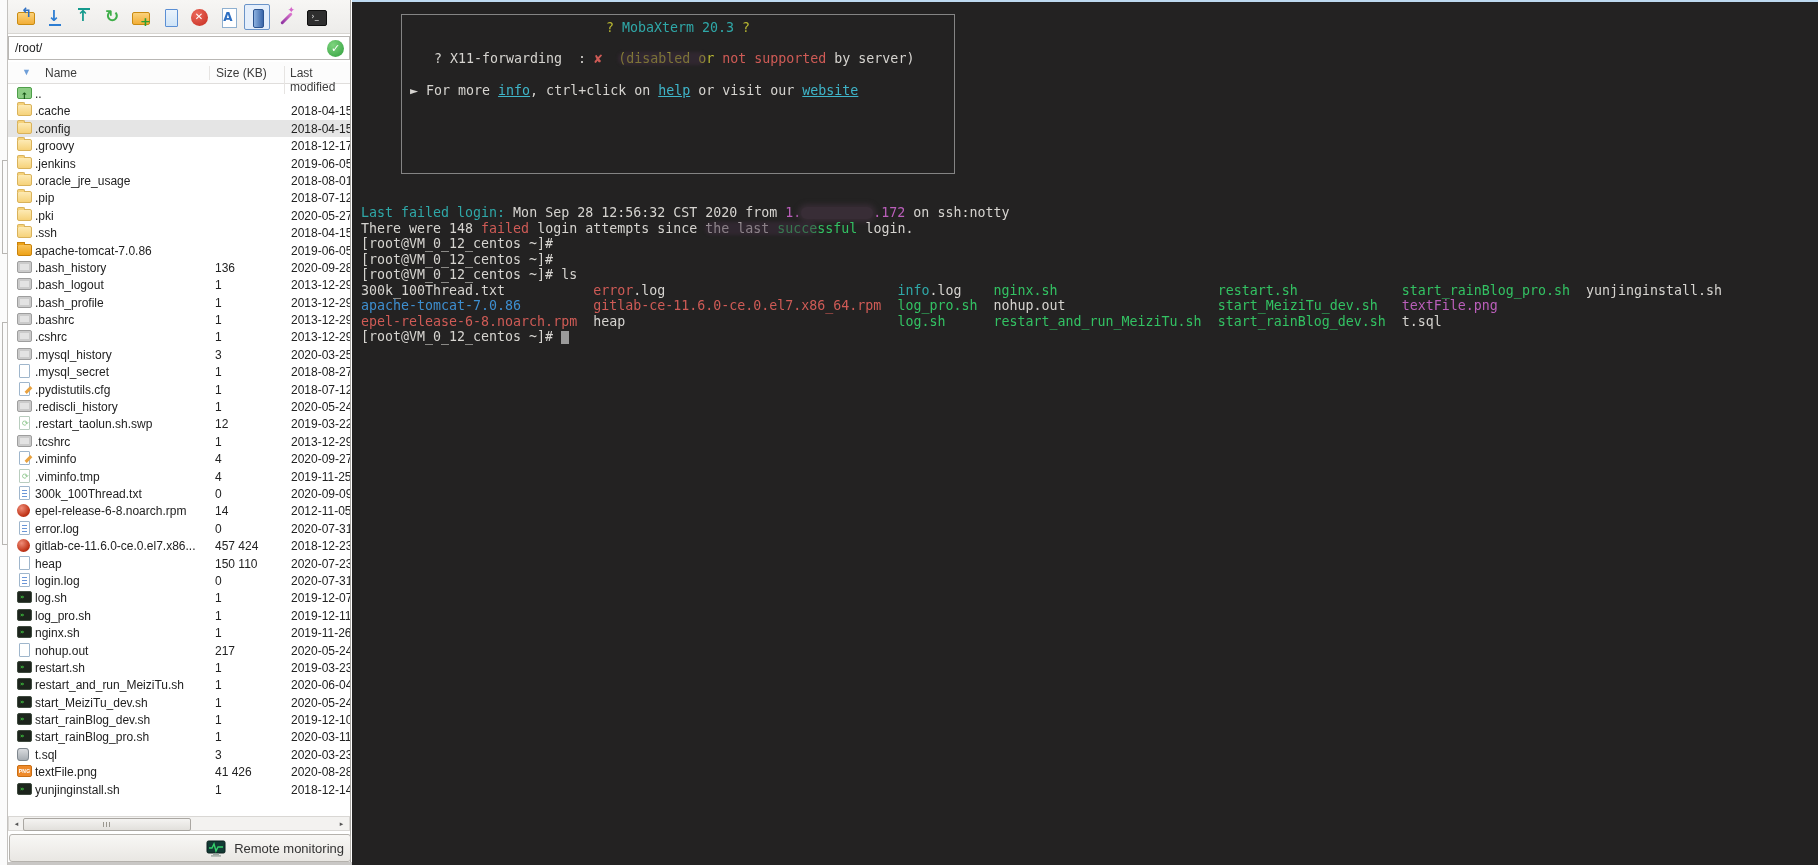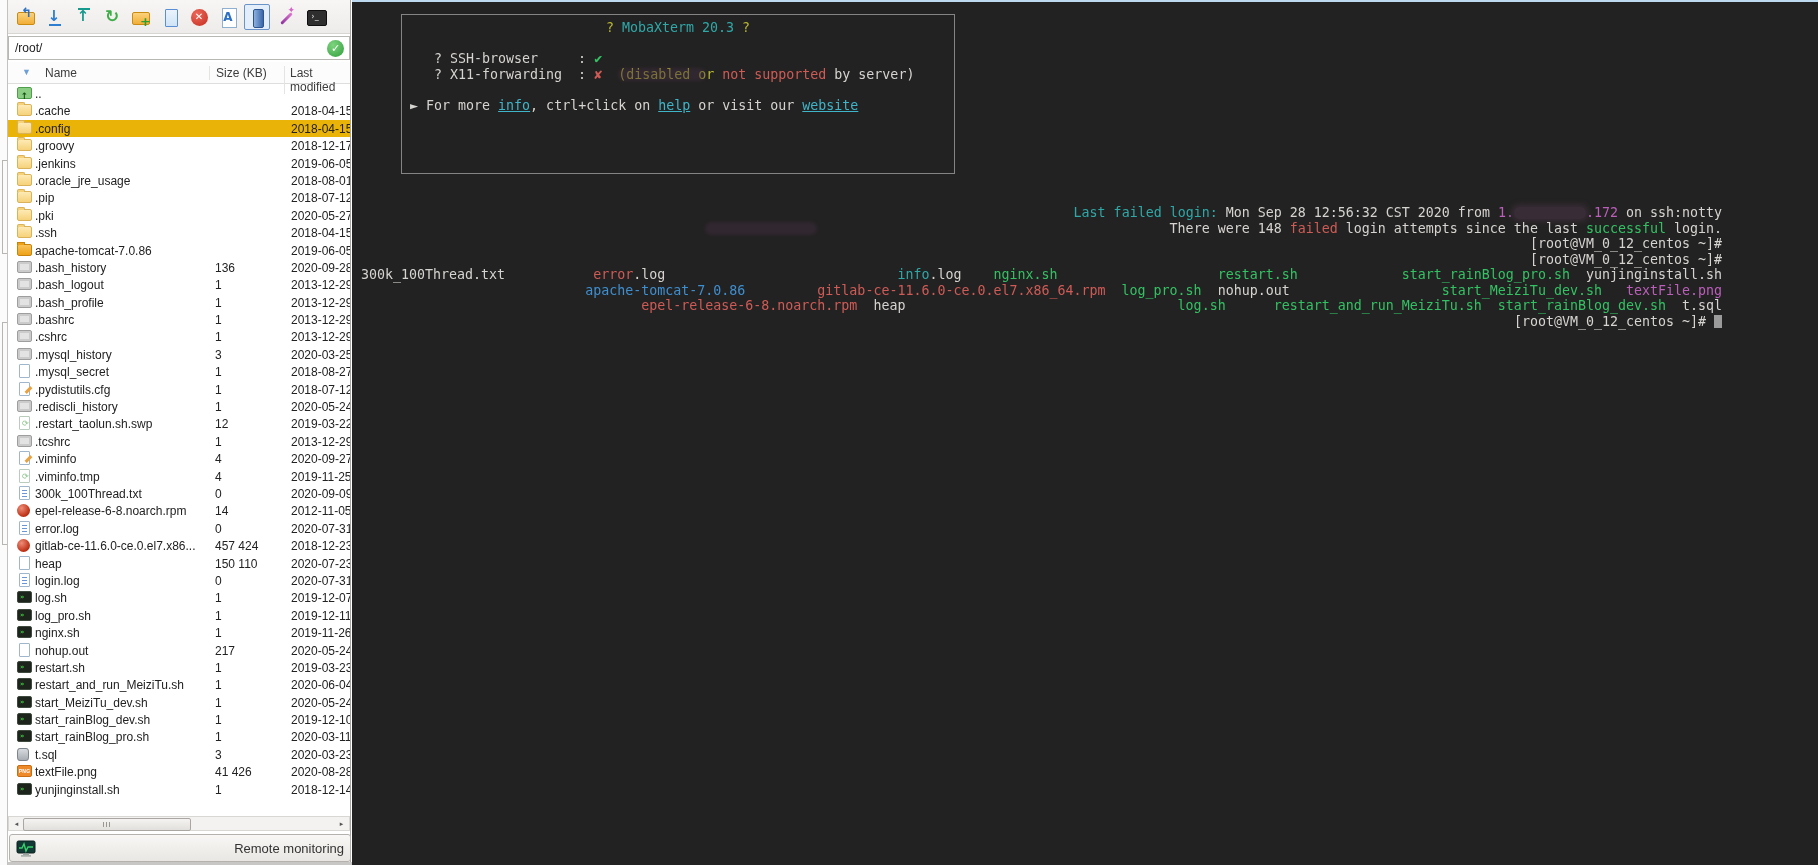--- a/index.html
+++ b/index.html
@@ -47,21 +47,21 @@
 
   .listhead{position:absolute;left:0;top:62px;width:100%;height:22px;background:#fcfcfc;border-bottom:1px solid #e0dedc;
     box-sizing:border-box;color:#3c3c3c;}
   .listhead .hname{position:absolute;left:37px;top:4px;}
   .listhead .hsize{position:absolute;left:201px;top:4px;border-left:1px solid #e6e4e2;padding-left:6px;}
   .listhead .hdate{position:absolute;left:276px;top:4px;border-left:1px solid #e6e4e2;padding-left:5px;}
   .sort-arrow{position:absolute;left:14px;top:5px;color:#6f9fd8;font-size:9px;}
 
   .filelist{position:absolute;left:0;top:85px;width:100%;height:730px;overflow:hidden;}
   .frow{position:relative;height:17.4px;display:flex;align-items:center;}
-  .frow.sel{background:#eab308;text-decoration:underline;}
+  .frow.sel{background:#e5e5e5;text-decoration:underline;}
   .fname{position:absolute;left:27px;top:2px;white-space:nowrap;}
   .fsize{position:absolute;left:207px;top:2px;white-space:nowrap;}
   .fdate{position:absolute;left:283px;top:2px;white-space:nowrap;}
 
   .fi{position:absolute;left:9px;top:2px;width:15px;height:12px;display:inline-block;box-sizing:border-box;}
   .fi-folder{background:linear-gradient(#fdeab4,#f6d27a);border:1px solid #d9b25a;border-radius:2px;}
   .fi-folder::before{content:"";position:absolute;top:-3px;left:-1px;width:6px;height:2px;background:#f6d27a;border:1px solid #d9b25a;border-bottom:none;border-radius:2px 2px 0 0;}
   .fi-folder-orange{background:linear-gradient(#f9c35a,#eda218);border:1px solid #c9820a;border-radius:2px;}
   .fi-folder-orange::before{content:"";position:absolute;top:-3px;left:-1px;width:6px;height:2px;background:#eda218;border:1px solid #c9820a;border-bottom:none;}
   .fi-up{background:#8ccd84;border:1px solid #4f9e4a;border-radius:2px;text-align:center;}
@@ -84,33 +84,33 @@
   .hscroll{position:absolute;left:0;top:816px;width:100%;height:15px;background:#f3f2f0;border:1px solid #d9d7d4;
     box-sizing:border-box;}
   .hs-arrow{position:absolute;top:1px;width:13px;height:11px;color:#555;font-size:7px;line-height:11px;text-align:center;}
   .hs-left{left:1px;} .hs-right{right:1px;}
   .hs-thumb{position:absolute;left:14px;top:1px;width:166px;height:11px;background:linear-gradient(#f4f3f1,#e2e0dc);
     border:1px solid #aaa7a2;border-radius:2px;}
   .hs-thumb::after{content:"";position:absolute;left:50%;top:3px;width:8px;height:5px;margin-left:-4px;
     background:repeating-linear-gradient(90deg,#9a978f 0 1px,transparent 1px 3px);}
 
   .rm-btn{position:absolute;left:1px;top:834px;width:342px;height:28px;background:linear-gradient(#f8f7f5,#e9e7e3);
-    border:1px solid #b5b2ad;border-radius:3px;display:flex;align-items:center;justify-content:space-between;gap:8px;
+    border:1px solid #b5b2ad;border-radius:3px;display:flex;align-items:center;justify-content:flex-end;gap:8px;
     font:13px "Liberation Sans",sans-serif;color:#333;}
   .bottom-strip{position:absolute;left:0;top:862px;width:351px;height:3px;background:#c9c7c5;}
 
   
   .terminal{position:absolute;left:352px;top:0;width:1466px;height:865px;background:#232222;}
   .term-top-hl{position:absolute;left:0;top:0;width:100%;height:2px;background:#bdd9f0;}
   .term, .banner-box{font-family:"DejaVu Sans Mono","DejaVu Sans",monospace;font-size:13.3px;}
   .banner-box{position:absolute;left:49px;top:14px;width:554px;height:160px;border:1px solid #848484;
     box-sizing:border-box;padding:5px 8px 0 8px;}
   .bline{position:relative;height:15.7px;line-height:15.7px;white-space:pre;}
   .term-lines{position:absolute;left:9px;top:205px;}
-  .tline{position:relative;height:15.5px;line-height:15.5px;white-space:pre;text-align:right;}
+  .tline{position:relative;height:15.5px;line-height:15.5px;white-space:pre;}
   .seg{white-space:pre;}
   .link{text-decoration:underline;}
   .redact{display:inline-block;height:12px;border-radius:7px;vertical-align:middle;
     background:#382d36;box-shadow:0 0 5px 3px rgba(56,45,54,.85);}
   .smudge{position:absolute;top:1px;height:13px;border-radius:7px;background:rgba(62,44,62,.5);filter:blur(1.5px);}
   .cursor{display:inline-block;width:8px;height:13px;background:#9b9b9b;vertical-align:middle;}
 </style>
 </head>
 <body>
 
@@ -435,30 +435,30 @@
       <span>Remote monitoring</span>
     </button>
     <div class="bottom-strip"></div>
   </div>
 
   <div class="terminal term">
     <div class="term-top-hl"></div>
     <div class="banner-box" id="banner">
         <div class="bline" style="text-align: center;"><span class="seg" style="color: rgb(185, 184, 50);">? </span><span class="seg" style="color: rgb(47, 168, 168);">MobaXterm 20.3</span><span class="seg" style="color: rgb(185, 184, 50);"> ?</span></div>
         <div class="bline"></div>
-        <div class="bline"><span class="seg" style="color: rgb(214, 212, 208);">   ? SSH-browser     : </span><span class="seg" style="color: rgb(51, 194, 99);">✔</span></div>
         <div class="bline"><span class="seg" style="color: rgb(214, 212, 208);">   ? X11-forwarding  : </span><span class="seg" style="color: rgb(207, 91, 86);">✘</span><span class="seg" style="color: rgb(214, 212, 208);">  </span><span class="seg" style="color: rgb(185, 184, 50);">(disabled or</span><span class="seg" style="color: rgb(214, 212, 208);"> </span><span class="seg" style="color: rgb(207, 91, 86);">not supported</span><span class="seg" style="color: rgb(214, 212, 208);"> by server)</span><span class="smudge" style="left: 208px; width: 88px;"></span></div>
         <div class="bline"></div>
         <div class="bline"><span class="seg" style="color: rgb(214, 212, 208);">► </span><span class="seg" style="color: rgb(214, 212, 208);">For more </span><span class="seg link" style="color: rgb(63, 181, 201);">info</span><span class="seg" style="color: rgb(214, 212, 208);">, ctrl+click on </span><span class="seg link" style="color: rgb(63, 181, 201);">help</span><span class="seg" style="color: rgb(214, 212, 208);"> or visit our </span><span class="seg link" style="color: rgb(63, 181, 201);">website</span></div>
       </div>
     <div class="term-lines" id="termlines">
         <div class="tline"><span class="seg" style="color: rgb(47, 168, 168);">Last failed login:</span><span class="seg" style="color: rgb(214, 212, 208);"> Mon Sep 28 12:56:32 CST 2020 from </span><span class="seg" style="color: rgb(187, 95, 187);">1.</span><span class="redact" style="width: 72px;"></span><span class="seg" style="color: rgb(187, 95, 187);">.172</span><span class="seg" style="color: rgb(214, 212, 208);"> on ssh:notty</span></div>
         <div class="tline"><span class="seg" style="color: rgb(214, 212, 208);">There were 148 </span><span class="seg" style="color: rgb(207, 91, 86);">failed</span><span class="seg" style="color: rgb(214, 212, 208);"> login attempts since the last </span><span class="seg" style="color: rgb(51, 194, 99);">successful</span><span class="seg" style="color: rgb(214, 212, 208);"> login.</span><span class="smudge" style="left: 344px; width: 112px;"></span></div>
         <div class="tline"><span class="seg" style="color: rgb(214, 212, 208);">[root@VM_0_12_centos ~]#</span></div>
         <div class="tline"><span class="seg" style="color: rgb(214, 212, 208);">[root@VM_0_12_centos ~]#</span></div>
+        <div class="tline"><span class="seg" style="color: rgb(214, 212, 208);">[root@VM_0_12_centos ~]# ls</span></div>
         <div class="tline"><span class="seg" style="color: rgb(214, 212, 208);">300k_100Thread.txt</span><span class="seg" style="color: rgb(214, 212, 208);">           </span><span class="seg" style="color: rgb(207, 91, 86);">error</span><span class="seg" style="color: rgb(214, 212, 208);">.log</span><span class="seg" style="color: rgb(214, 212, 208);">                             </span><span class="seg" style="color: rgb(47, 168, 168);">info</span><span class="seg" style="color: rgb(214, 212, 208);">.log</span><span class="seg" style="color: rgb(214, 212, 208);">    </span><span class="seg" style="color: rgb(51, 194, 99);">nginx.sh</span><span class="seg" style="color: rgb(214, 212, 208);">                    </span><span class="seg" style="color: rgb(51, 194, 99);">restart.sh</span><span class="seg" style="color: rgb(214, 212, 208);">             </span><span class="seg" style="color: rgb(51, 194, 99);">start_rainBlog_pro.sh</span><span class="seg" style="color: rgb(214, 212, 208);">  </span><span class="seg" style="color: rgb(214, 212, 208);">yunjinginstall.sh</span></div>
         <div class="tline"><span class="seg" style="color: rgb(62, 143, 208);">apache-tomcat-7.0.86</span><span class="seg" style="color: rgb(214, 212, 208);">         </span><span class="seg" style="color: rgb(207, 91, 86);">gitlab-ce-11.6.0-ce.0.el7.x86_64.rpm</span><span class="seg" style="color: rgb(214, 212, 208);">  </span><span class="seg" style="color: rgb(51, 194, 99);">log_pro.sh</span><span class="seg" style="color: rgb(214, 212, 208);">  </span><span class="seg" style="color: rgb(214, 212, 208);">nohup.out</span><span class="seg" style="color: rgb(214, 212, 208);">                   </span><span class="seg" style="color: rgb(51, 194, 99);">start_MeiziTu_dev.sh</span><span class="seg" style="color: rgb(214, 212, 208);">   </span><span class="seg" style="color: rgb(187, 95, 187);">textFile.png</span></div>
         <div class="tline"><span class="seg" style="color: rgb(207, 91, 86);">epel-release-6-8.noarch.rpm</span><span class="seg" style="color: rgb(214, 212, 208);">  </span><span class="seg" style="color: rgb(214, 212, 208);">heap</span><span class="seg" style="color: rgb(214, 212, 208);">                                  </span><span class="seg" style="color: rgb(51, 194, 99);">log.sh</span><span class="seg" style="color: rgb(214, 212, 208);">      </span><span class="seg" style="color: rgb(51, 194, 99);">restart_and_run_MeiziTu.sh</span><span class="seg" style="color: rgb(214, 212, 208);">  </span><span class="seg" style="color: rgb(51, 194, 99);">start_rainBlog_dev.sh</span><span class="seg" style="color: rgb(214, 212, 208);">  </span><span class="seg" style="color: rgb(214, 212, 208);">t.sql</span></div>
         <div class="tline"><span class="seg" style="color: rgb(214, 212, 208);">[root@VM_0_12_centos ~]# </span><span class="cursor"></span></div>
       </div>
   </div>
 
 </div>
 
 </body></html>

